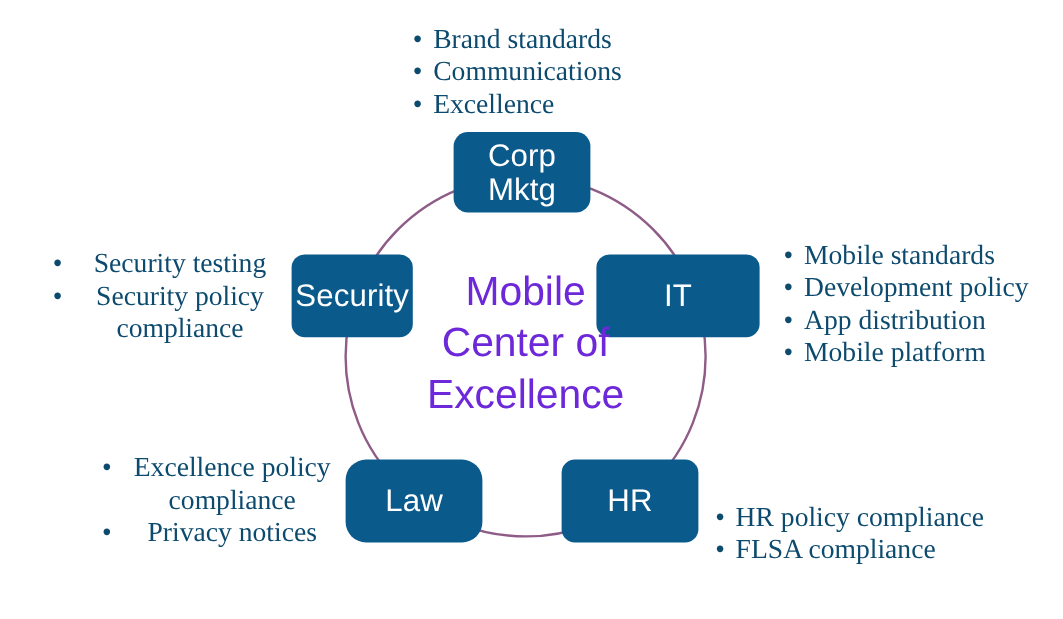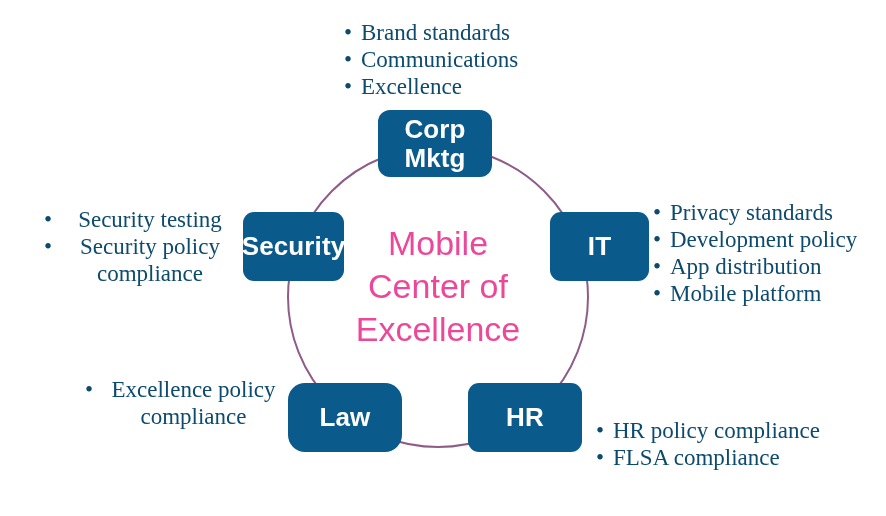--- a/index.html
+++ b/index.html
@@ -33,38 +33,37 @@
     display: flex;
     align-items: center;
     justify-content: center;
     color: #ffffff;
     font-family: "Liberation Sans", sans-serif;
     font-size: 26px;
     line-height: 1.08;
     text-align: center;
     letter-spacing: 0.1px;
     box-sizing: border-box;
-    font-weight: bold;
   }
   .node-label { display: block; white-space: pre-line; }
 
   #node-corp-mktg { left: 378px; top: 110px; width: 114px; height: 67px; border-radius: 12px; }
-  #node-it        { left: 550px; top: 212px; width: 99px; height: 69px; }
+  #node-it        { left: 497px; top: 212px; width: 136px; height: 69px; }
   #node-security  { left: 243px; top: 212px; width: 101px; height: 69px; }
   #node-law       { left: 288px; top: 383px; width: 114px; height: 69px; border-radius: 17px; }
   #node-hr        { left: 468px; top: 383px; width: 114px; height: 69px; }
 
   
   #center-title {
     position: absolute;
     left: 333px;
     top: 222px;
     width: 210px;
     text-align: center;
-    color: #ec4899;
+    color: #6d28d9;
     font-family: "Liberation Sans", sans-serif;
     font-size: 34px;
     line-height: 43px;
     white-space: pre-line;
   }
 
   
   .bullets {
     position: absolute;
     margin: 0;
@@ -111,41 +110,42 @@
   <ul class="bullets" id="bullets-corp-mktg">
     <li>Brand standards</li>
     <li>Communications</li>
     <li>Excellence</li>
   </ul>
 
   <div class="node" id="node-it">
     <span class="node-label">IT</span>
   </div>
   <ul class="bullets right" id="bullets-it">
-    <li>Privacy standards</li>
+    <li>Mobile standards</li>
     <li>Development policy</li>
     <li>App distribution</li>
     <li>Mobile platform</li>
   </ul>
 
   <div class="node" id="node-security">
     <span class="node-label">Security</span>
   </div>
   <ul class="bullets left" id="bullets-security">
     <li>Security testing</li>
     <li>Security policy
 compliance</li>
   </ul>
 
   <div class="node" id="node-law">
     <span class="node-label">Law</span>
   </div>
   <ul class="bullets left" id="bullets-law">
     <li>Excellence policy
 compliance</li>
+    <li>Privacy notices</li>
   </ul>
 
   <div class="node" id="node-hr">
     <span class="node-label">HR</span>
   </div>
   <ul class="bullets right" id="bullets-hr">
     <li>HR policy compliance</li>
     <li>FLSA compliance</li>
   </ul>
 

